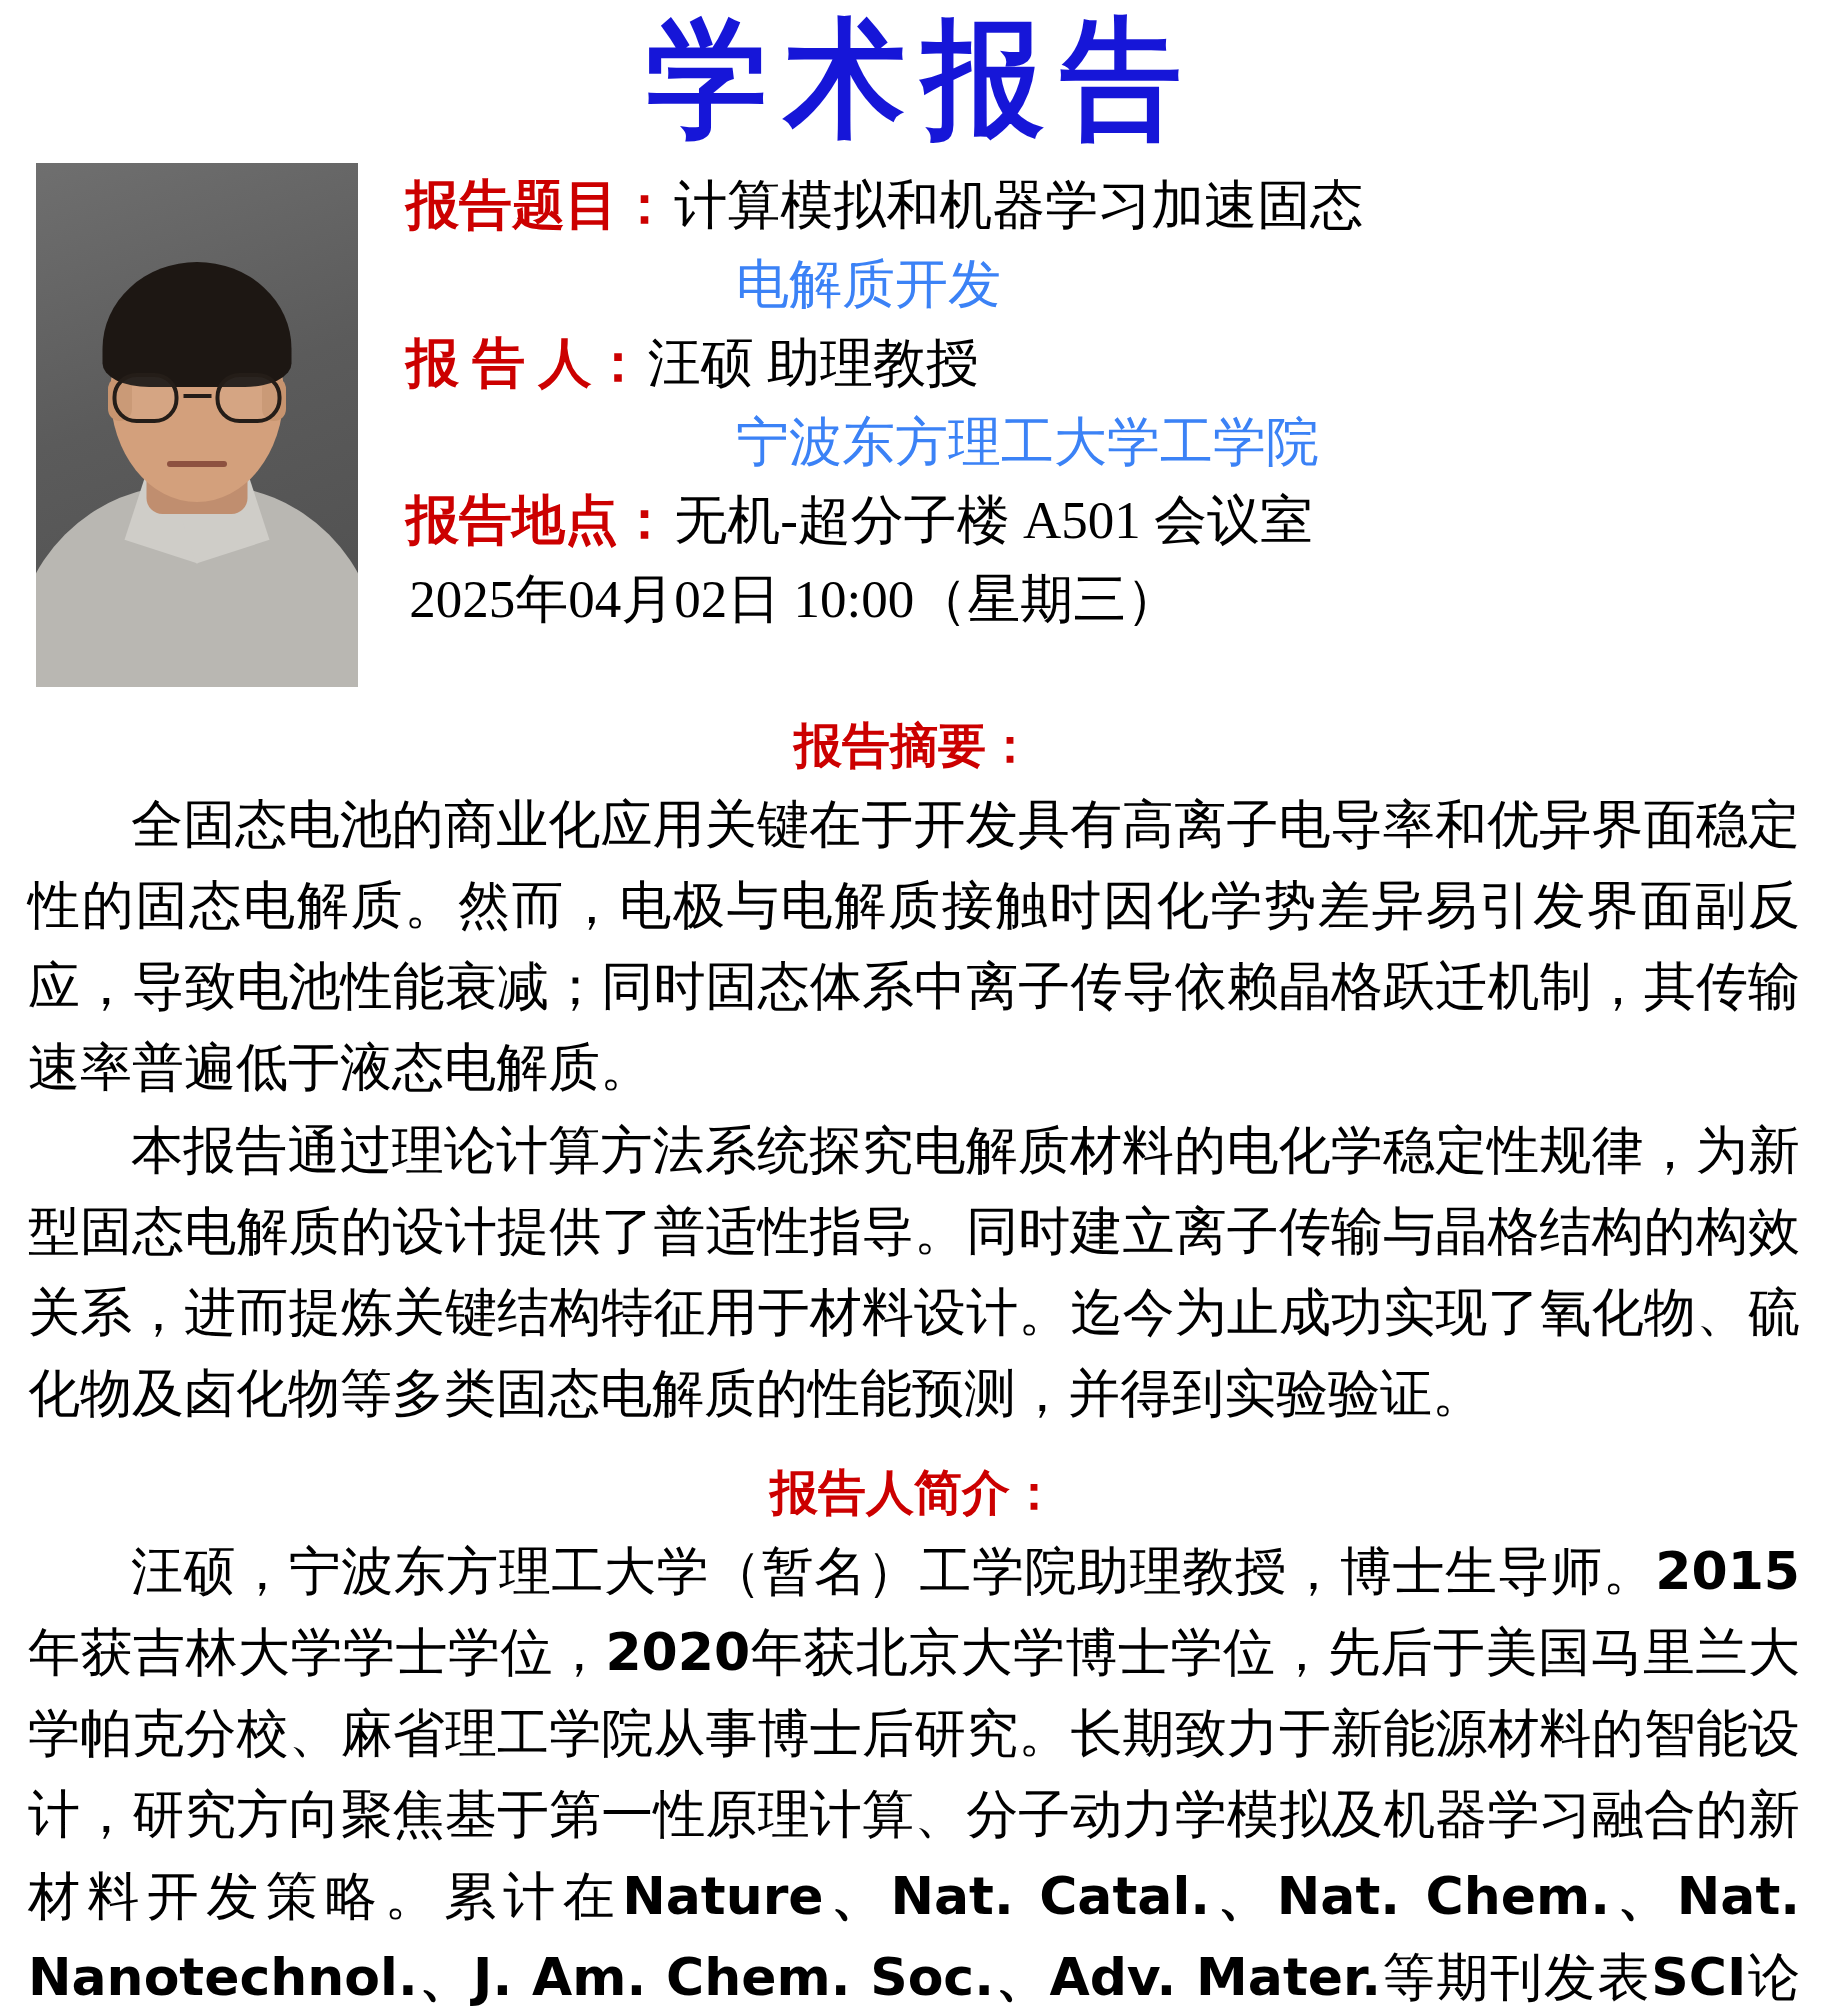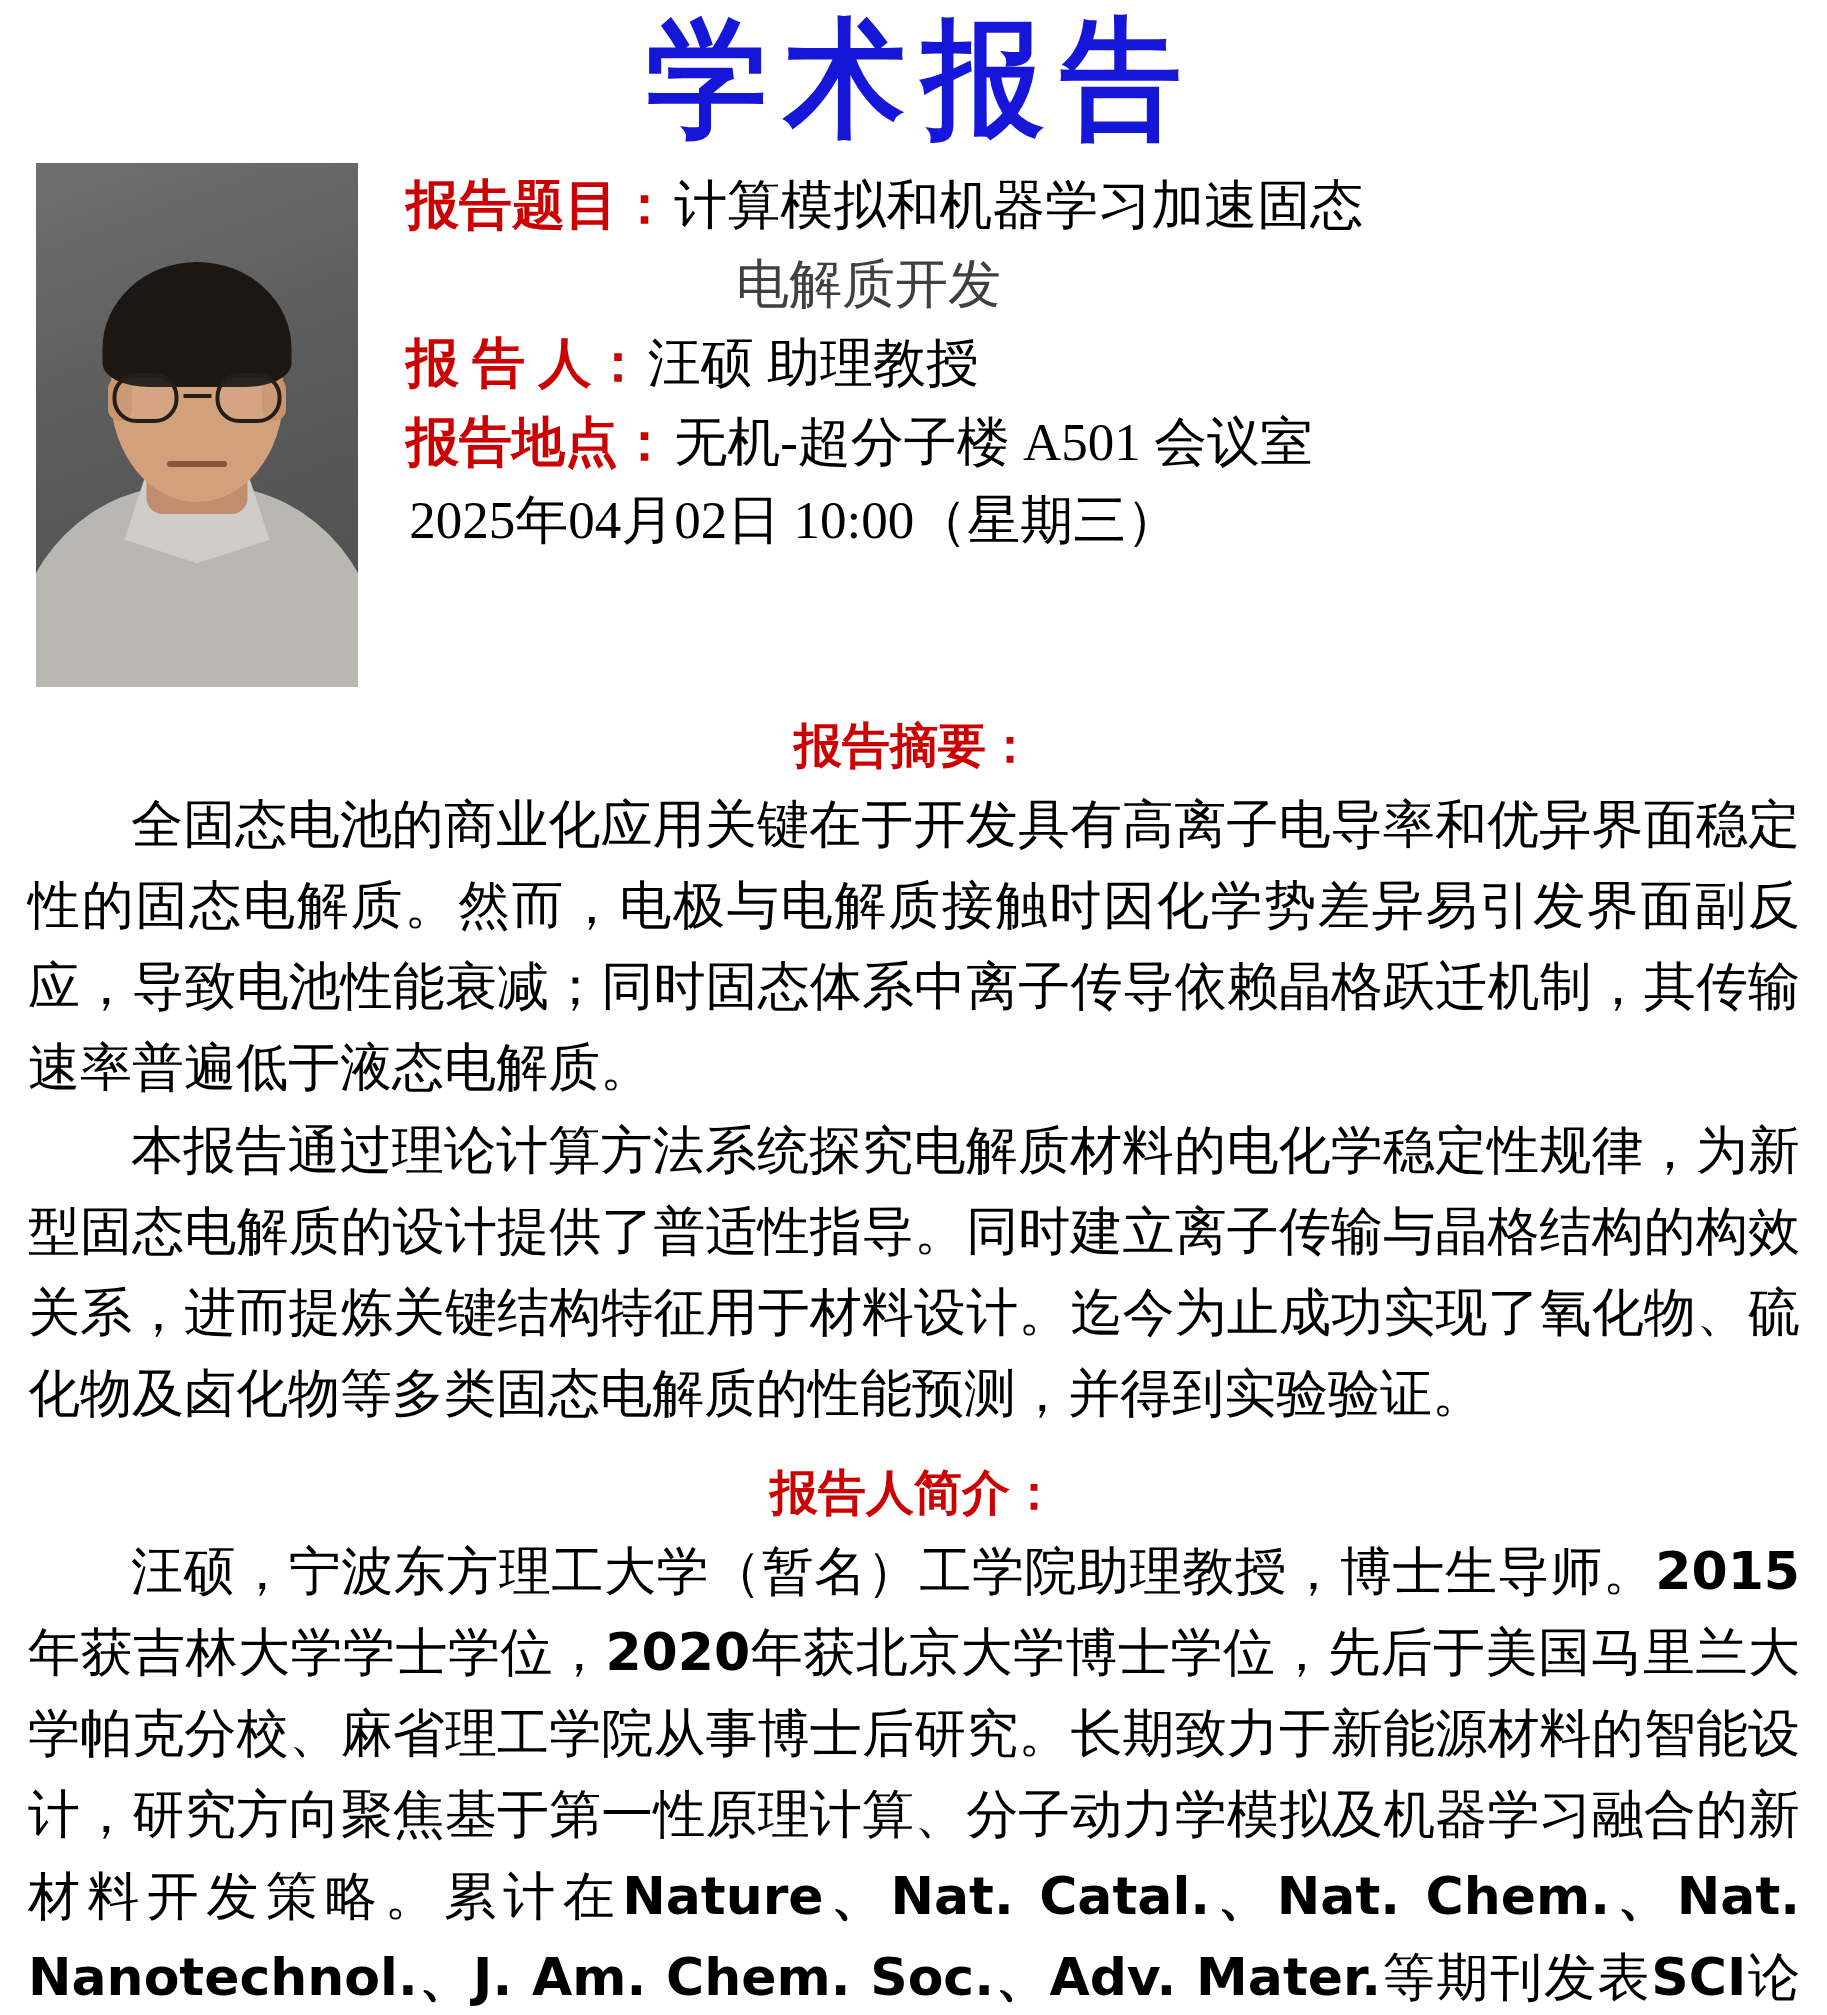--- a/index.html
+++ b/index.html
@@ -164,21 +164,21 @@
     letter-spacing: 0px;
   }
   .field-value {
     color: #000000;
     font-size: 53px;
     line-height: 1.32;
     white-space: nowrap;
     padding-left: 3.2px;
   }
   .field-cont {
-    color: #404040;
+    color: #3b82f6;
     font-size: 53px;
     line-height: 1.32;
     padding-left: 330px;
     margin-bottom: 8.9px;
     white-space: nowrap;
   }
 
   
   .section { margin-top: 28px; }
   .section-title {
@@ -238,20 +238,21 @@
       <div class="field-row">
         <span class="field-label">报告题目：</span>
         <span class="field-value">计算模拟和机器学习加速固态</span>
       </div>
       <div class="field-cont">电解质开发</div>
 
       <div class="field-row">
         <span class="field-label">报 告 人：</span>
         <span class="field-value">汪硕  助理教授</span>
       </div>
+      <div class="field-cont">宁波东方理工大学工学院</div>
 
       <div class="field-row">
         <span class="field-label">报告地点：</span>
         <span class="field-value">无机-超分子楼  A501  会议室</span>
       </div>
 
       <div class="field-row">
         <span class="field-value">2025年04月02日  10:00（星期三）</span>
       </div>
 

